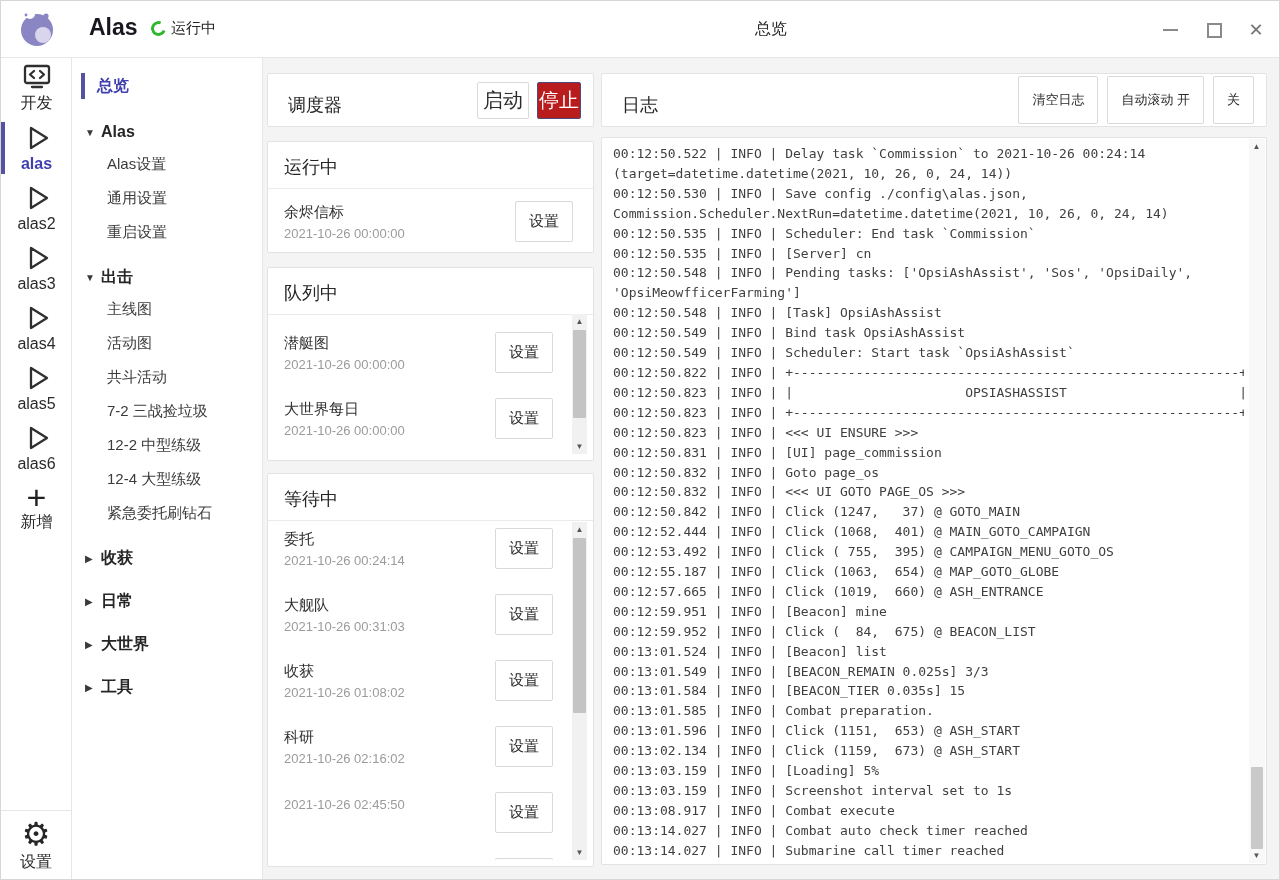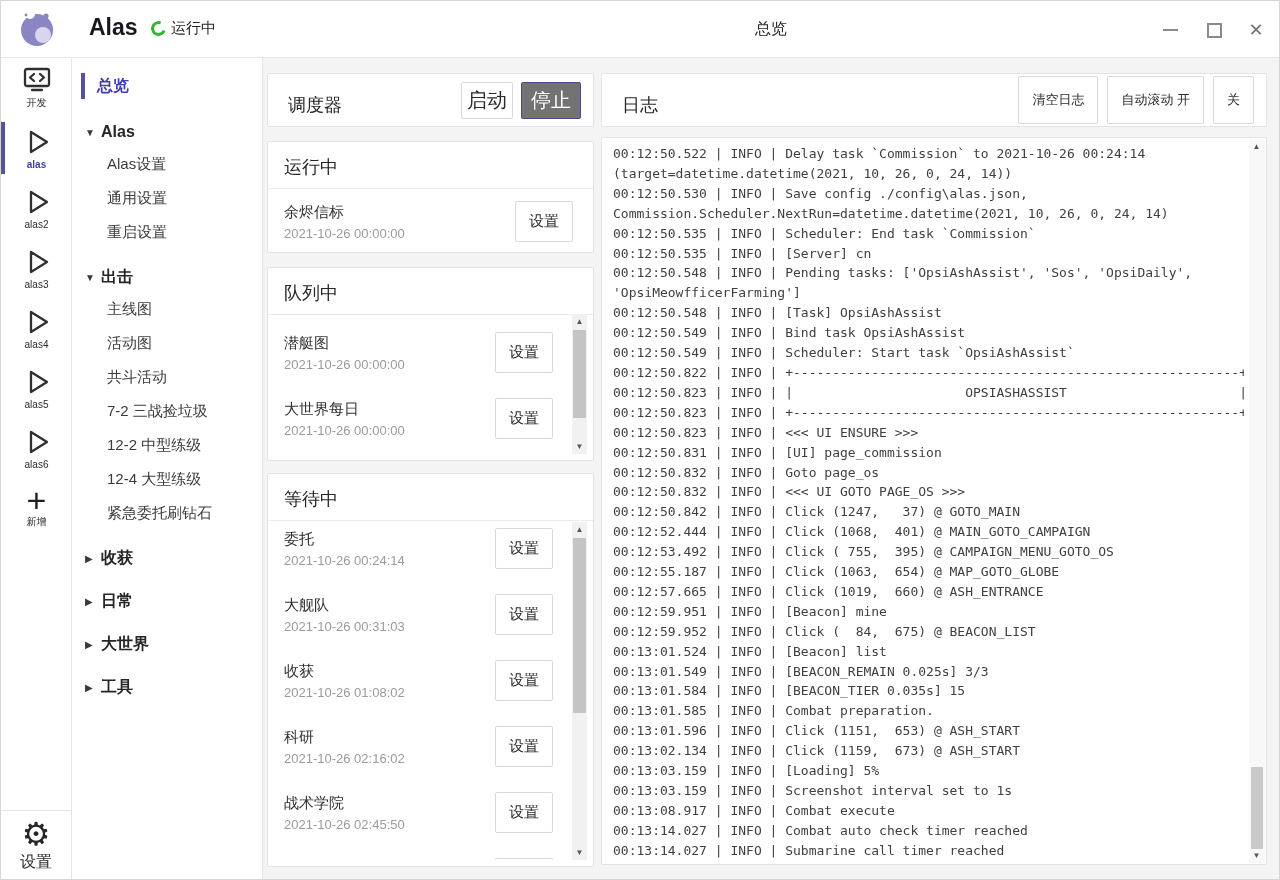--- a/index.html
+++ b/index.html
@@ -22,21 +22,21 @@
     align-items:center; justify-content:center; color:#767676; }
   .win-min { right:96px; } .win-max { right:52px; } .win-close { right:10px; font-size:18px; }
   .min-bar { width:15px; height:2px; background:#8a8a8a; }
   .max-box { width:15px; height:15px; border:2px solid #8a8a8a; }
 
   
   .iconbar { position:absolute; top:57px; left:0; bottom:0; width:71px; background:#fff;
     border-right:1px solid #e6e6e6; }
   .iconbar-item { position:relative; width:71px; height:60px; display:flex; flex-direction:column;
     align-items:center; justify-content:center; gap:2px; cursor:pointer; }
-  .iconbar-item .lbl { font-size:10px; color:#2b2b2b; }
+  .iconbar-item .lbl { font-size:16px; color:#2b2b2b; }
   .iconbar-item.active .lbl { color:#3f3fae; font-weight:bold; }
   .iconbar-item.active::before { content:""; position:absolute; left:0; top:4px; bottom:4px;
     width:4px; background:#5553a0; }
   .plus-glyph { font-size:34px; font-weight:200; line-height:26px; color:#1f1f1f; }
   .iconbar-settings { position:absolute; left:0; right:0; bottom:6px; border-top:1px solid #e6e6e6;
     padding-top:6px; display:flex; flex-direction:column; align-items:center; gap:1px; cursor:pointer; }
   .gear-glyph { font-size:32px; line-height:34px; color:#262626; }
 
   
   .sidenav { position:absolute; top:57px; left:71px; bottom:0; width:191px; background:#fff;
@@ -54,21 +54,21 @@
   .workspace { position:absolute; top:57px; left:262px; right:0; bottom:0; background:#f4f4f5; }
   .card { position:absolute; background:#fff; border:1px solid #e3e3e3; border-radius:2px; }
 
   .col-mid { left:4px; width:327px; }
   .card-scheduler { top:15px; height:54px; display:flex; align-items:center; padding:0 12px 0 20px; }
   .card-title { font-size:18px; color:#262626;margin-top:9px; }
   .sched-buttons { margin-left:auto; display:flex; gap:8px; }
   .btn { display:flex; align-items:center; justify-content:center; background:#fff;
     border:1px solid #d9d9d9; border-radius:2px; font-size:20px; color:#2b2b2b; cursor:pointer; }
   .btn-start { width:52px; height:37px; }
-  .btn-stop { width:60px; height:37px; background:#737373; border-color:#4b4b80; color:#fff; }
+  .btn-stop { width:44px; height:37px; background:#b91c1c; border-color:#4b4b80; color:#fff; }
 
   .task-card-head { padding:13px 16px 9px 16px; font-size:18px; color:#262626;
     border-bottom:1px solid #ebebeb; }
   .card-running { top:83px; height:112px; }
   .task-row { position:relative; height:50px; padding:3px 0 0 16px; }
   .task-name { font-size:15px; color:#303030; line-height:20px; white-space:nowrap; }
   .task-time { font-size:13px; color:#9b9b9b; margin-top:4px;
     font-family:"Liberation Sans",sans-serif; }
   .btn-setting { position:absolute; top:2px; width:58px; height:41px; font-size:15px; }
   .row-plain .btn-setting { right:20px; }
@@ -298,21 +298,20 @@
           <div class="task-name">收获</div>
           <div class="task-time">2021-10-26 01:08:02</div>
           <div class="btn btn-setting">设置</div>
         </div>
         <div class="task-row row-list">
           <div class="task-name">科研</div>
           <div class="task-time">2021-10-26 02:16:02</div>
           <div class="btn btn-setting">设置</div>
         </div>
         <div class="task-row row-list">
-          <div class="task-name">战术学院</div>
           <div class="task-time">2021-10-26 02:45:50</div>
           <div class="btn btn-setting">设置</div>
         </div>
         <div class="task-row row-list">
           <div class="task-name">后宅</div>
           <div class="task-time">2021-10-26 04:19:27</div>
           <div class="btn btn-setting">设置</div>
         </div>
         <div class="task-row row-list">
           <div class="task-name">商店购买</div>

